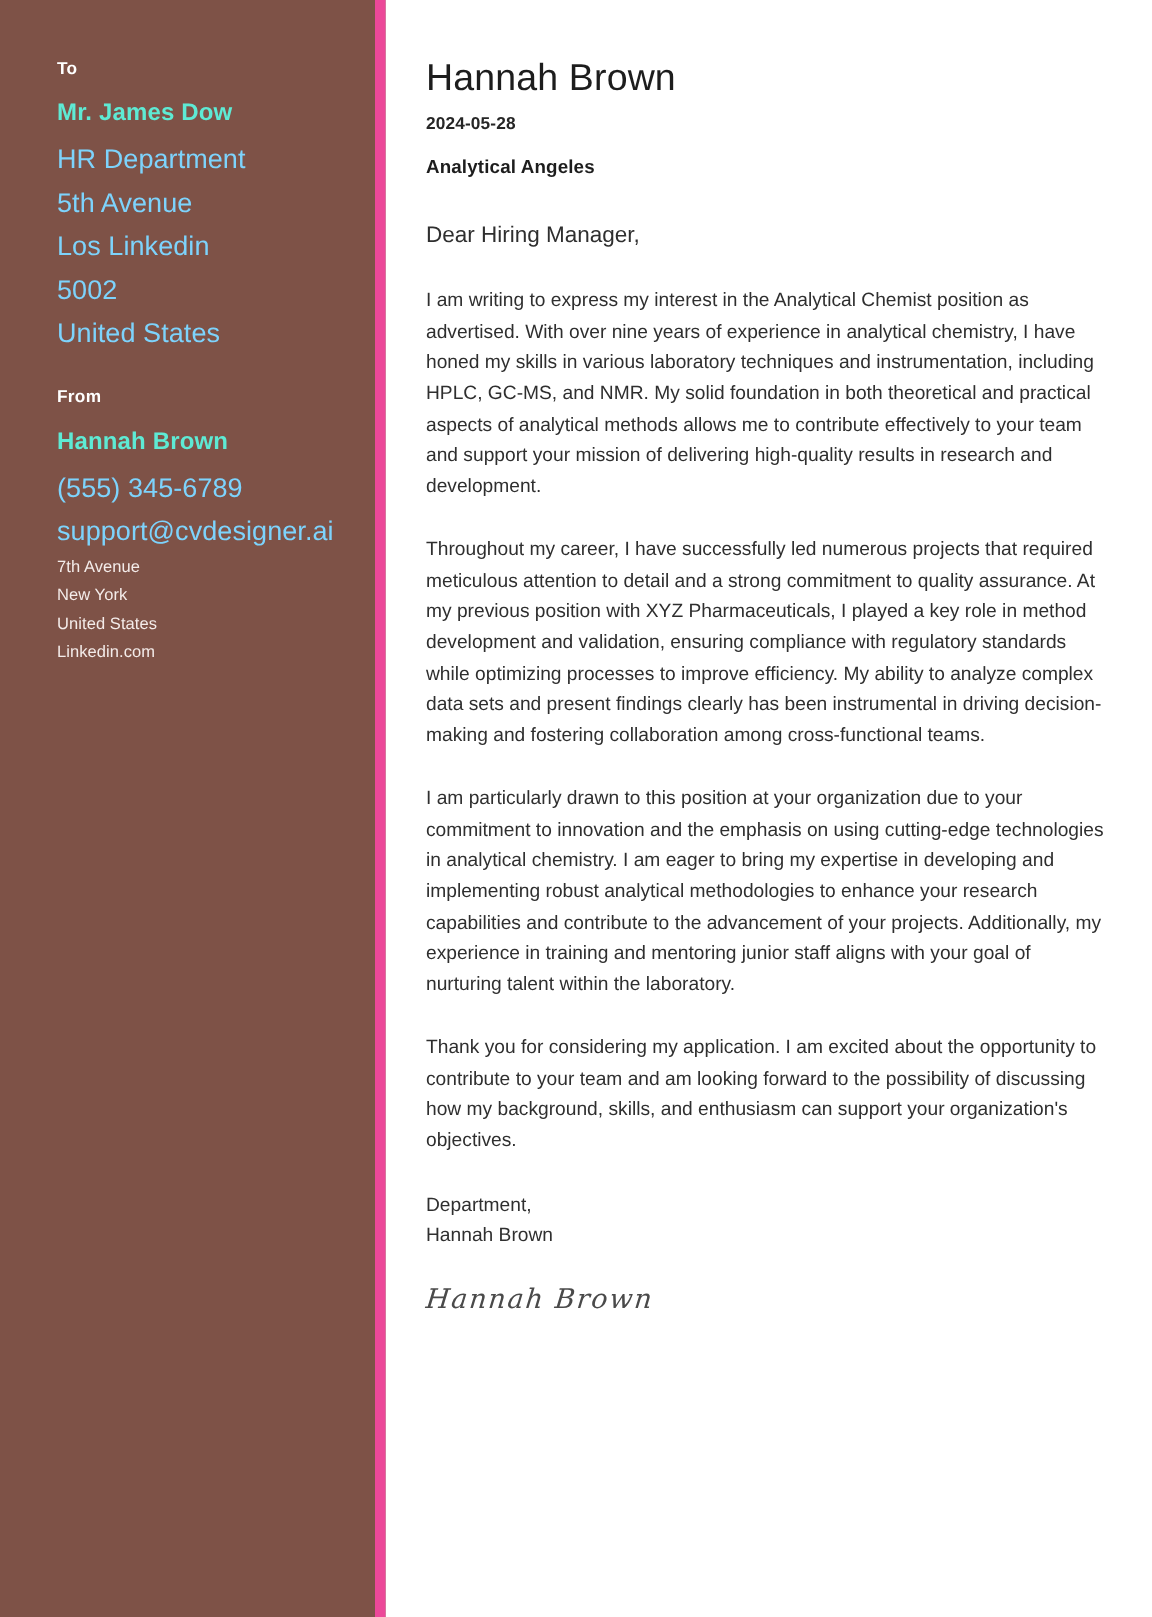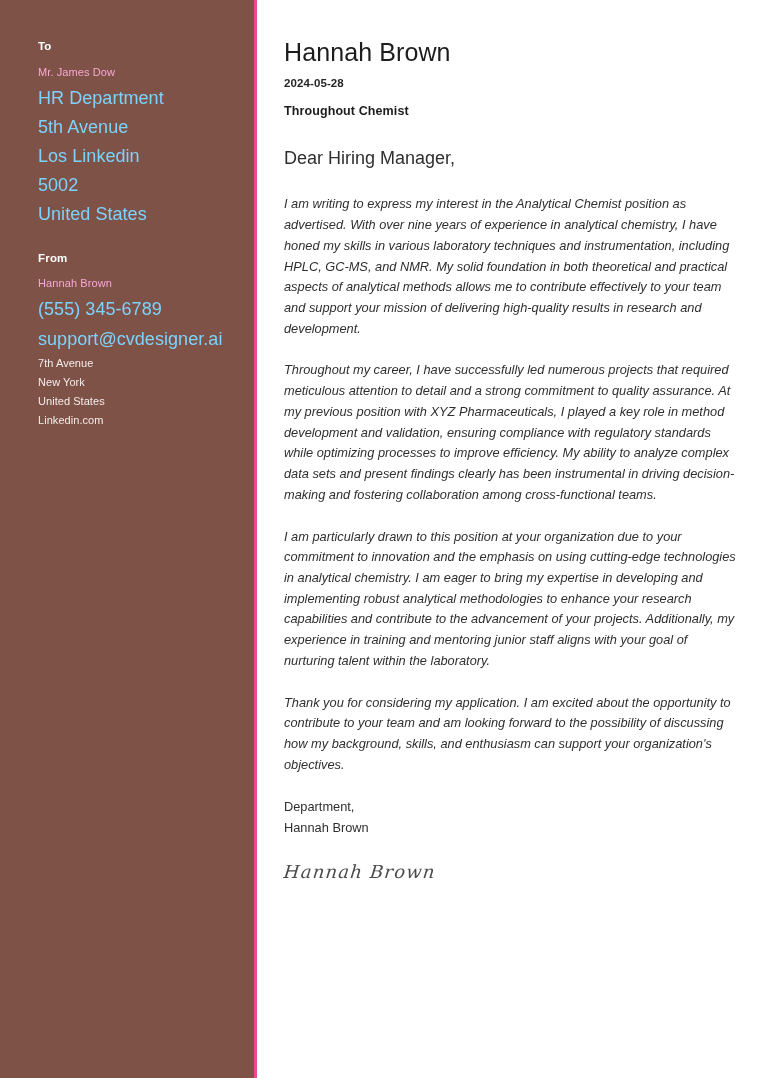--- a/index.html
+++ b/index.html
@@ -23,42 +23,42 @@
 
   
   .sidebar {
     position: absolute;
     left: 0;
     top: 0;
     width: 257px;
     height: 1078px;
     background: #7e5247;
     box-sizing: border-box;
-    border-right: 3px solid #ec4899;
+    border-right: 7px solid #ec4899;
     color: #ffffff;
   }
   .sidebar-inner {
     padding: 40px 20px 0 38px;
   }
 
   .side-block { margin-bottom: 0; }
 
   .side-heading {
     font-size: 11.5px;
     font-weight: bold;
     letter-spacing: .2px;
     color: #ffffff;
     margin: 0 0 10px 0;
     line-height: 1.2;
   }
 
   .side-name {
-    font-size: 11px;
-    font-weight: normal;
-    color: #f9a8d4;
+    font-size: 16px;
+    font-weight: bold;
+    color: #5eead4;
     margin: 0 0 3px 0;
     line-height: 1.55;
     letter-spacing: .1px;
   }
 
   .side-line {
     font-size: 18px;
     font-weight: normal;
     color: #7dd3fc;
     line-height: 1.62;
@@ -105,33 +105,32 @@
   .letter-role {
     font-size: 12.5px;
     font-weight: bold;
     color: #1d1d1d;
     margin: 0 0 26px 0;
     line-height: 1.2;
     letter-spacing: .1px;
   }
 
   .salutation {
-    font-size: 18px;
+    font-size: 15px;
     color: #2f2f2f;
     line-height: 1.55;
     margin: 0 0 22px 0;
   }
 
   .para {
     font-size: 12.8px;
     color: #2f2f2f;
     line-height: 1.62;
     margin: 0 0 21px 0;
     text-align: left;
-    font-style: italic;
   }
 
   .closing {
     font-size: 12.8px;
     color: #2f2f2f;
     line-height: 1.62;
     margin: 22px 0 0 0;
   }
   .closing div { margin: 0; }
 
@@ -178,21 +177,21 @@
         <div class="side-line small">Linkedin.com</div>
       </section>
 
     </div>
   </aside>
 
   <main class="content">
 
     <h1 class="letter-name">Hannah Brown</h1>
     <div class="letter-date">2024-05-28</div>
-    <div class="letter-role">Throughout Chemist</div>
+    <div class="letter-role">Analytical Angeles</div>
 
     <p class="salutation">Dear Hiring Manager,</p>
 
     <p class="para">I am writing to express my interest in the Analytical Chemist position as advertised. With over nine years of experience in analytical chemistry, I have honed my skills in various laboratory techniques and instrumentation, including HPLC, GC-MS, and NMR. My solid foundation in both theoretical and practical aspects of analytical methods allows me to contribute effectively to your team and support your mission of delivering high-quality results in research and development.</p>
     <p class="para">Throughout my career, I have successfully led numerous projects that required meticulous attention to detail and a strong commitment to quality assurance. At my previous position with XYZ Pharmaceuticals, I played a key role in method development and validation, ensuring compliance with regulatory standards while optimizing processes to improve efficiency. My ability to analyze complex data sets and present findings clearly has been instrumental in driving decision-making and fostering collaboration among cross-functional teams.</p>
     <p class="para">I am particularly drawn to this position at your organization due to your commitment to innovation and the emphasis on using cutting-edge technologies in analytical chemistry. I am eager to bring my expertise in developing and implementing robust analytical methodologies to enhance your research capabilities and contribute to the advancement of your projects. Additionally, my experience in training and mentoring junior staff aligns with your goal of nurturing talent within the laboratory.</p>
     <p class="para">Thank you for considering my application. I am excited about the opportunity to contribute to your team and am looking forward to the possibility of discussing how my background, skills, and enthusiasm can support your organization's objectives.</p>
 
     <div class="closing">
       <div>Department,</div>

